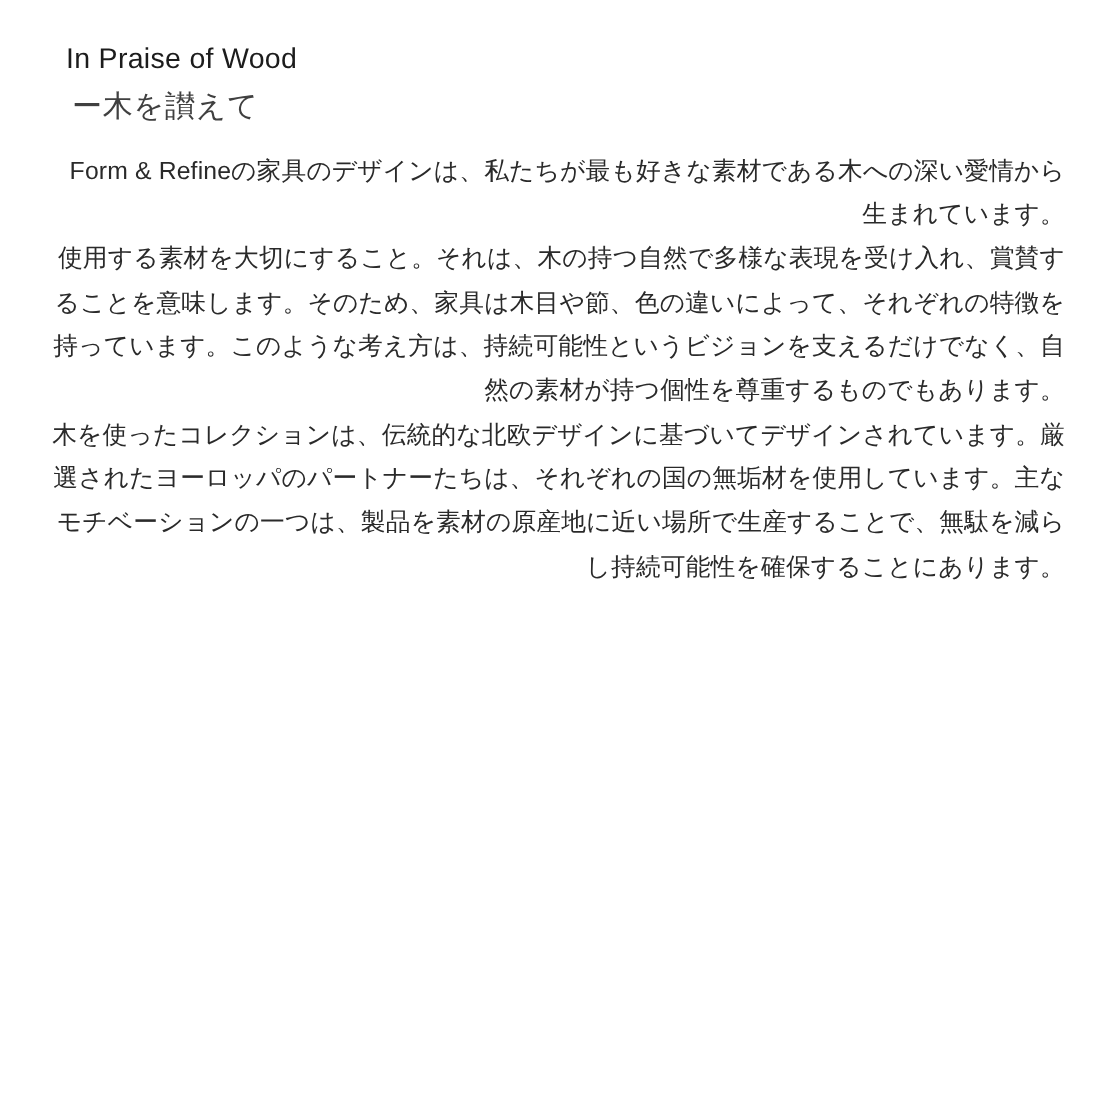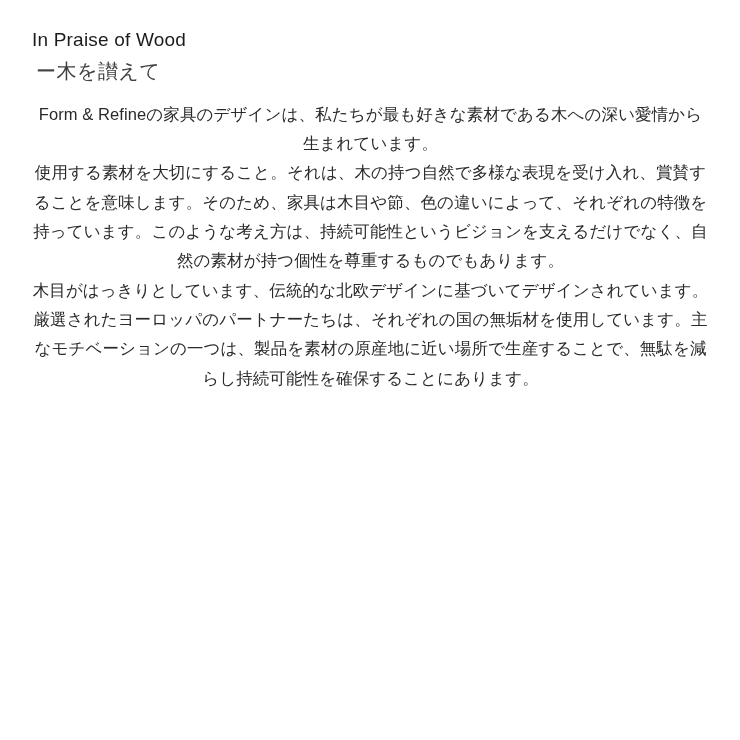--- a/index.html
+++ b/index.html
@@ -15,21 +15,21 @@
     overflow: hidden;
   }
   .page {
     width: 740px;
     height: 740px;
     box-sizing: border-box;
     padding: 26px 30px 0 30px;
     background: #ffffff;
   }
   .title-block {
-    margin: 0 0 14px 0;
+    margin: 0 0 14px 12px;
   }
   .title-en {
     font-size: 19px;
     line-height: 1.5;
     letter-spacing: 0.2px;
     color: #1c1c1c;
     font-weight: 400;
     margin: 0 0 1px 0;
     padding-left: 2px;
   }
@@ -44,32 +44,32 @@
   }
   .body-text {
     font-size: 16.5px;
     line-height: 1.78;
     letter-spacing: 0.1px;
     color: #2a2a2a;
     padding-left: 1px;
   }
   .para {
     margin: 0;
-    text-align: center;
+    text-align: right;
   }
 </style>
 </head>
 <body>
 
 <div class="page">
 
   <div class="title-block">
     <h1 class="title-en">In Praise of Wood</h1>
     <h2 class="title-ja">ー木を讃えて</h2>
   </div>
 
   <div class="body-text">
     <p class="para">Form &amp; Refineの家具のデザインは、私たちが最も好きな素材である木への深い愛情から生まれています。</p>
     <p class="para">使用する素材を大切にすること。それは、木の持つ自然で多様な表現を受け入れ、賞賛することを意味します。そのため、家具は木目や節、色の違いによって、それぞれの特徴を持っています。このような考え方は、持続可能性というビジョンを支えるだけでなく、自然の素材が持つ個性を尊重するものでもあります。</p>
-    <p class="para">木目がはっきりとしています、伝統的な北欧デザインに基づいてデザインされています。厳選されたヨーロッパのパートナーたちは、それぞれの国の無垢材を使用しています。主なモチベーションの一つは、製品を素材の原産地に近い場所で生産することで、無駄を減らし持続可能性を確保することにあります。</p>
+    <p class="para">木を使ったコレクションは、伝統的な北欧デザインに基づいてデザインされています。厳選されたヨーロッパのパートナーたちは、それぞれの国の無垢材を使用しています。主なモチベーションの一つは、製品を素材の原産地に近い場所で生産することで、無駄を減らし持続可能性を確保することにあります。</p>
   </div>
 
 </div>
 
 </body></html>

